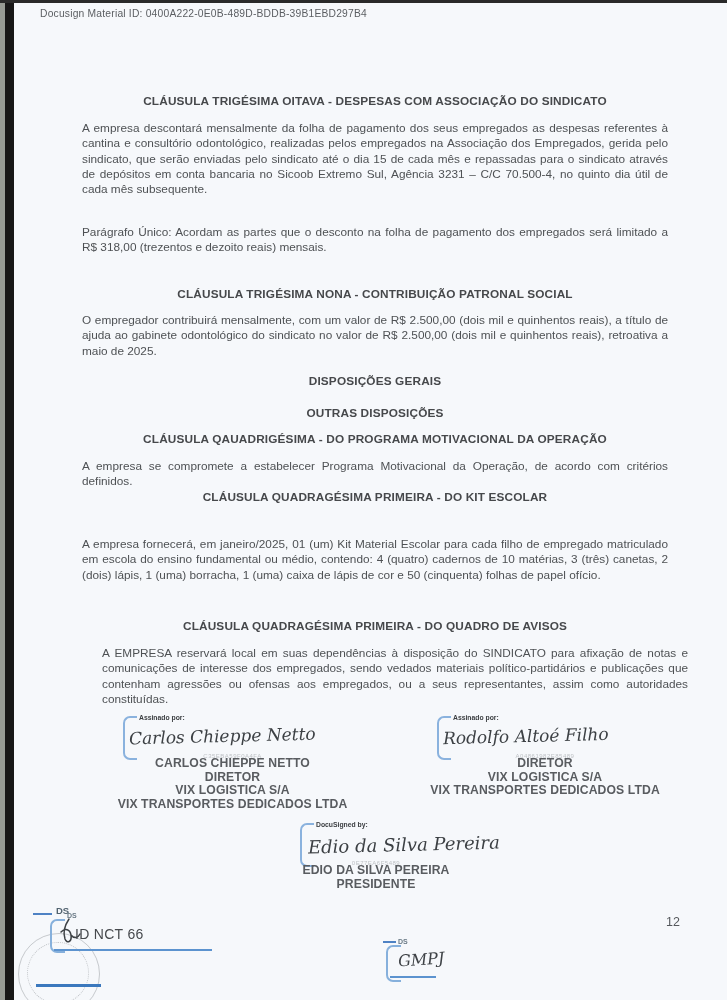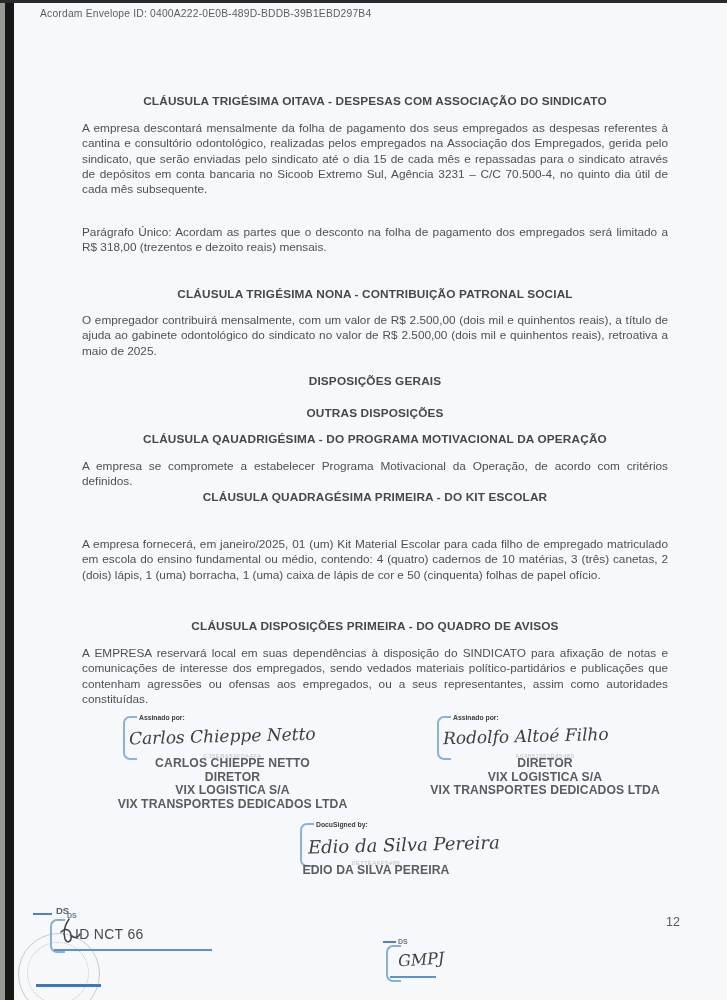--- a/index.html
+++ b/index.html
@@ -50,40 +50,40 @@
   .page-num{position:absolute;left:666px;top:915px;font-size:12.5px;color:#55585c;}
   .scribble{position:absolute;left:56px;top:917px;}
 </style>
 </head>
 <body>
 
 <div class="edge-gray"></div>
 <div class="edge-black"></div>
 <div class="edge-top"></div>
 
-<div class="envelope">Acordam Envelope ID: 0400A222-0E0B-489D-BDDB-39B1EBD297B4</div>
+<div class="envelope">Docusign Material ID: 0400A222-0E0B-489D-BDDB-39B1EBD297B4</div>
 
 <div class="text-block heading" style="top:94px;">CLÁUSULA TRIGÉSIMA OITAVA - DESPESAS COM ASSOCIAÇÃO DO SINDICATO</div>
 <div class="text-block" style="top:121px;">A empresa descontará mensalmente da folha de pagamento dos seus empregados as despesas referentes à cantina e consultório odontológico, realizadas pelos empregados na Associação dos Empregados, gerida pelo sindicato, que serão enviadas pelo sindicato até o dia 15 de cada mês e repassadas para o sindicato através de depósitos em conta bancaria no Sicoob Extremo Sul, Agência 3231 – C/C 70.500-4, no quinto dia útil de cada mês subsequente.</div>
 <div class="text-block" style="top:225px;">Parágrafo Único: Acordam as partes que o desconto na folha de pagamento dos empregados será limitado a R$ 318,00 (trezentos e dezoito reais) mensais.</div>
 
 <div class="text-block heading" style="top:287px;">CLÁUSULA TRIGÉSIMA NONA - CONTRIBUIÇÃO PATRONAL SOCIAL</div>
 <div class="text-block" style="top:313px;">O empregador contribuirá mensalmente, com um valor de R$ 2.500,00 (dois mil e quinhentos reais), a título de ajuda ao gabinete odontológico do sindicato no valor de R$ 2.500,00 (dois mil e quinhentos reais), retroativa a maio de 2025.</div>
 
 <div class="text-block center-title" style="top:374px;">DISPOSIÇÕES GERAIS</div>
 <div class="text-block center-title" style="top:406px;">OUTRAS DISPOSIÇÕES</div>
 
 <div class="text-block heading" style="top:432px;">CLÁUSULA QAUADRIGÉSIMA - DO PROGRAMA MOTIVACIONAL DA OPERAÇÃO</div>
 <div class="text-block" style="top:459px;">A empresa se compromete a estabelecer Programa Motivacional da Operação, de acordo com critérios definidos.</div>
 
 <div class="text-block heading" style="top:490px;">CLÁUSULA QUADRAGÉSIMA PRIMEIRA - DO KIT ESCOLAR</div>
 <div class="text-block" style="top:537px;">A empresa fornecerá, em janeiro/2025, 01 (um) Kit Material Escolar para cada filho de empregado matriculado em escola do ensino fundamental ou médio, contendo: 4 (quatro) cadernos de 10 matérias, 3 (três) canetas, 2 (dois) lápis, 1 (uma) borracha, 1 (uma) caixa de lápis de cor e 50 (cinquenta) folhas de papel ofício.</div>
 
-<div class="text-block heading" style="top:619px;">CLÁUSULA DISPOSIÇÕES PRIMEIRA - DO QUADRO DE AVISOS</div>
-<div class="text-block" style="top:646px;">A EMPRESA reservará local em suas dependências à disposição do SINDICATO para afixação de notas e comunicações de interesse dos empregados, sendo vedados materiais político-partidários e publicações que contenham agressões ou ofensas aos empregados, ou a seus representantes, assim como autoridades constituídas.</div>
+<div class="text-block heading" style="top:619px;">CLÁUSULA QUADRAGÉSIMA PRIMEIRA - DO QUADRO DE AVISOS</div>
+<div class="text-block" style="top:646px;margin-left:20px;">A EMPRESA reservará local em suas dependências à disposição do SINDICATO para afixação de notas e comunicações de interesse dos empregados, sendo vedados materiais político-partidários e publicações que contenham agressões ou ofensas aos empregados, ou a seus representantes, assim como autoridades constituídas.</div>
 
 <div class="sig-block" style="left:95px;top:713px;width:275px;height:100px;">
   <div class="sig-bracket" style="left:28px;top:3px;"></div>
   <div class="sig-label" style="left:44px;top:1px;">Assinado por:</div>
   <div class="script" style="left:34px;top:13px;font-size:17px;">Carlos Chieppe Netto</div>
   <div class="sig-id">C35EBA59F0A4FA</div>
   <div class="sig-names">
     <div>CARLOS CHIEPPE NETTO</div>
     <div>DIRETOR</div>
     <div>VIX LOGISTICA S/A</div>
@@ -103,20 +103,21 @@
   </div>
 </div>
 
 <div class="sig-block" style="left:160px;top:820px;width:432px;height:80px;">
   <div class="sig-bracket" style="left:140px;top:3px;"></div>
   <div class="sig-label" style="left:156px;top:1px;">DocuSigned by:</div>
   <div class="script" style="left:148px;top:14px;font-size:18px;">Edio da Silva Pereira</div>
   <div class="sig-id">0E77EA6F5489</div>
   <div class="sig-names">
     <div>EDIO DA SILVA PEREIRA</div>
+    <div>PRESIDENTE</div>
   </div>
 </div>
 
 <div class="stamp">
   <div class="stamp-inner"></div>
 </div>
 <div class="dash" style="left:33px;top:913px;width:19px;"></div>
 <div class="ds-big">DS</div>
 <div class="ds-small">DS</div>
 <div class="init-bracket" style="left:50px;top:919px;height:30px;"></div>

